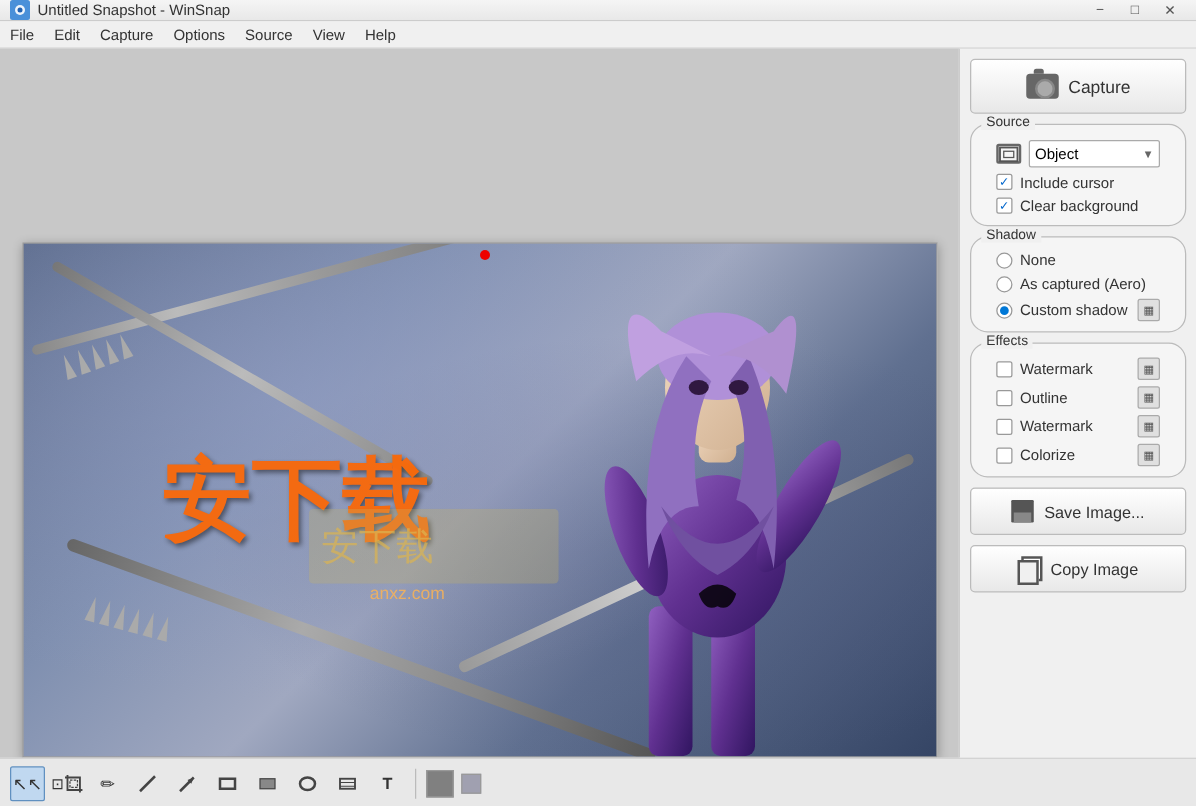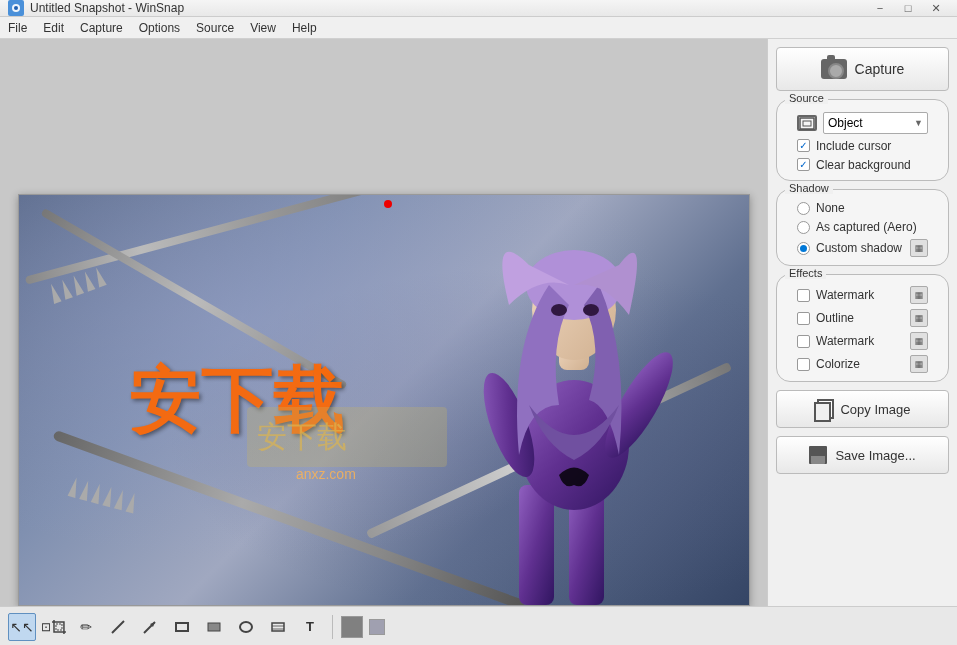--- a/index.html
+++ b/index.html
@@ -745,27 +745,27 @@
       </div>
 
       <div class="effect-row">
         <div class="checkbox"></div>
         <span>Colorize</span>
         <div class="effect-options-btn">▦</div>
       </div>
     </div>
 
     <button class="action-btn">
+      <div class="save-icon"></div>
+      <span>Save Image...</span>
+    </button>
+
+    <button class="action-btn">
       <div class="copy-icon"></div>
       <span>Copy Image</span>
-    </button>
-
-    <button class="action-btn">
-      <div class="save-icon"></div>
-      <span>Save Image...</span>
     </button>
 
   </div>
 </div>
 
 <div id="toolbar">
   <button class="tool-btn active icon-cursor">↖</button>
   <button class="tool-btn icon-crop">
     <svg width="16" height="16" viewBox="0 0 16 16">
       <path d="M3 1 L3 13 L15 13" fill="none" stroke="#444" stroke-width="1.5"></path>

